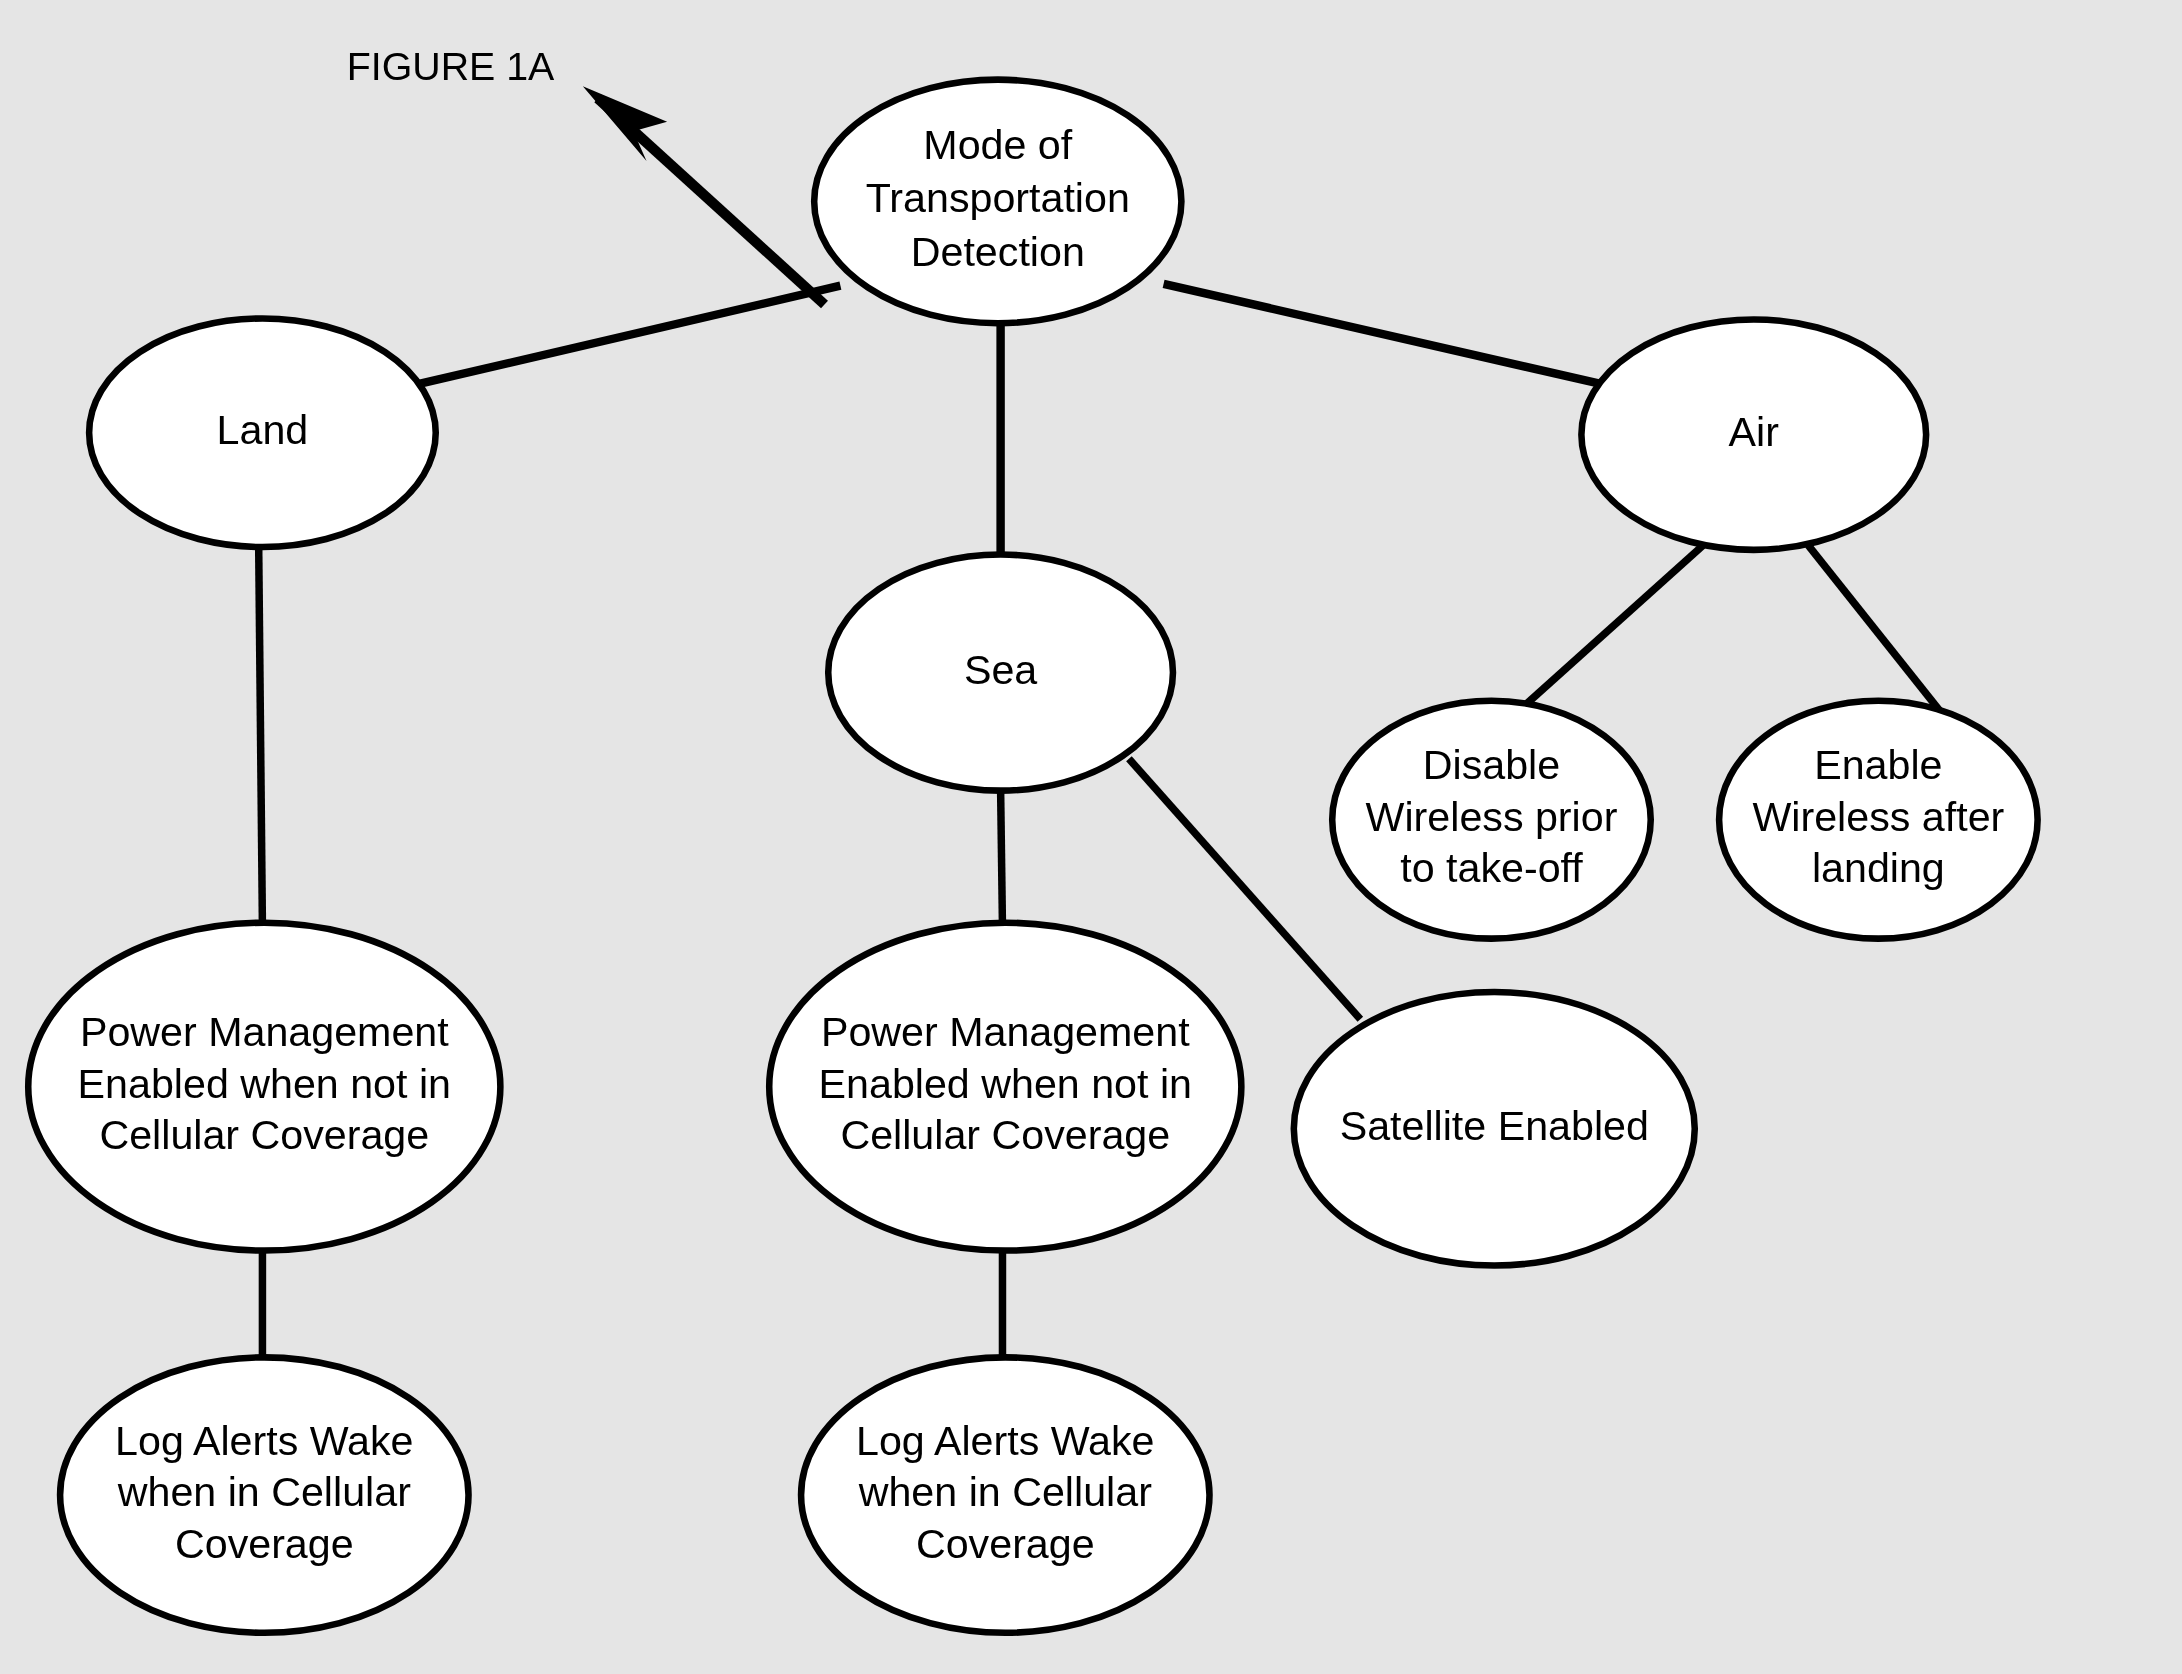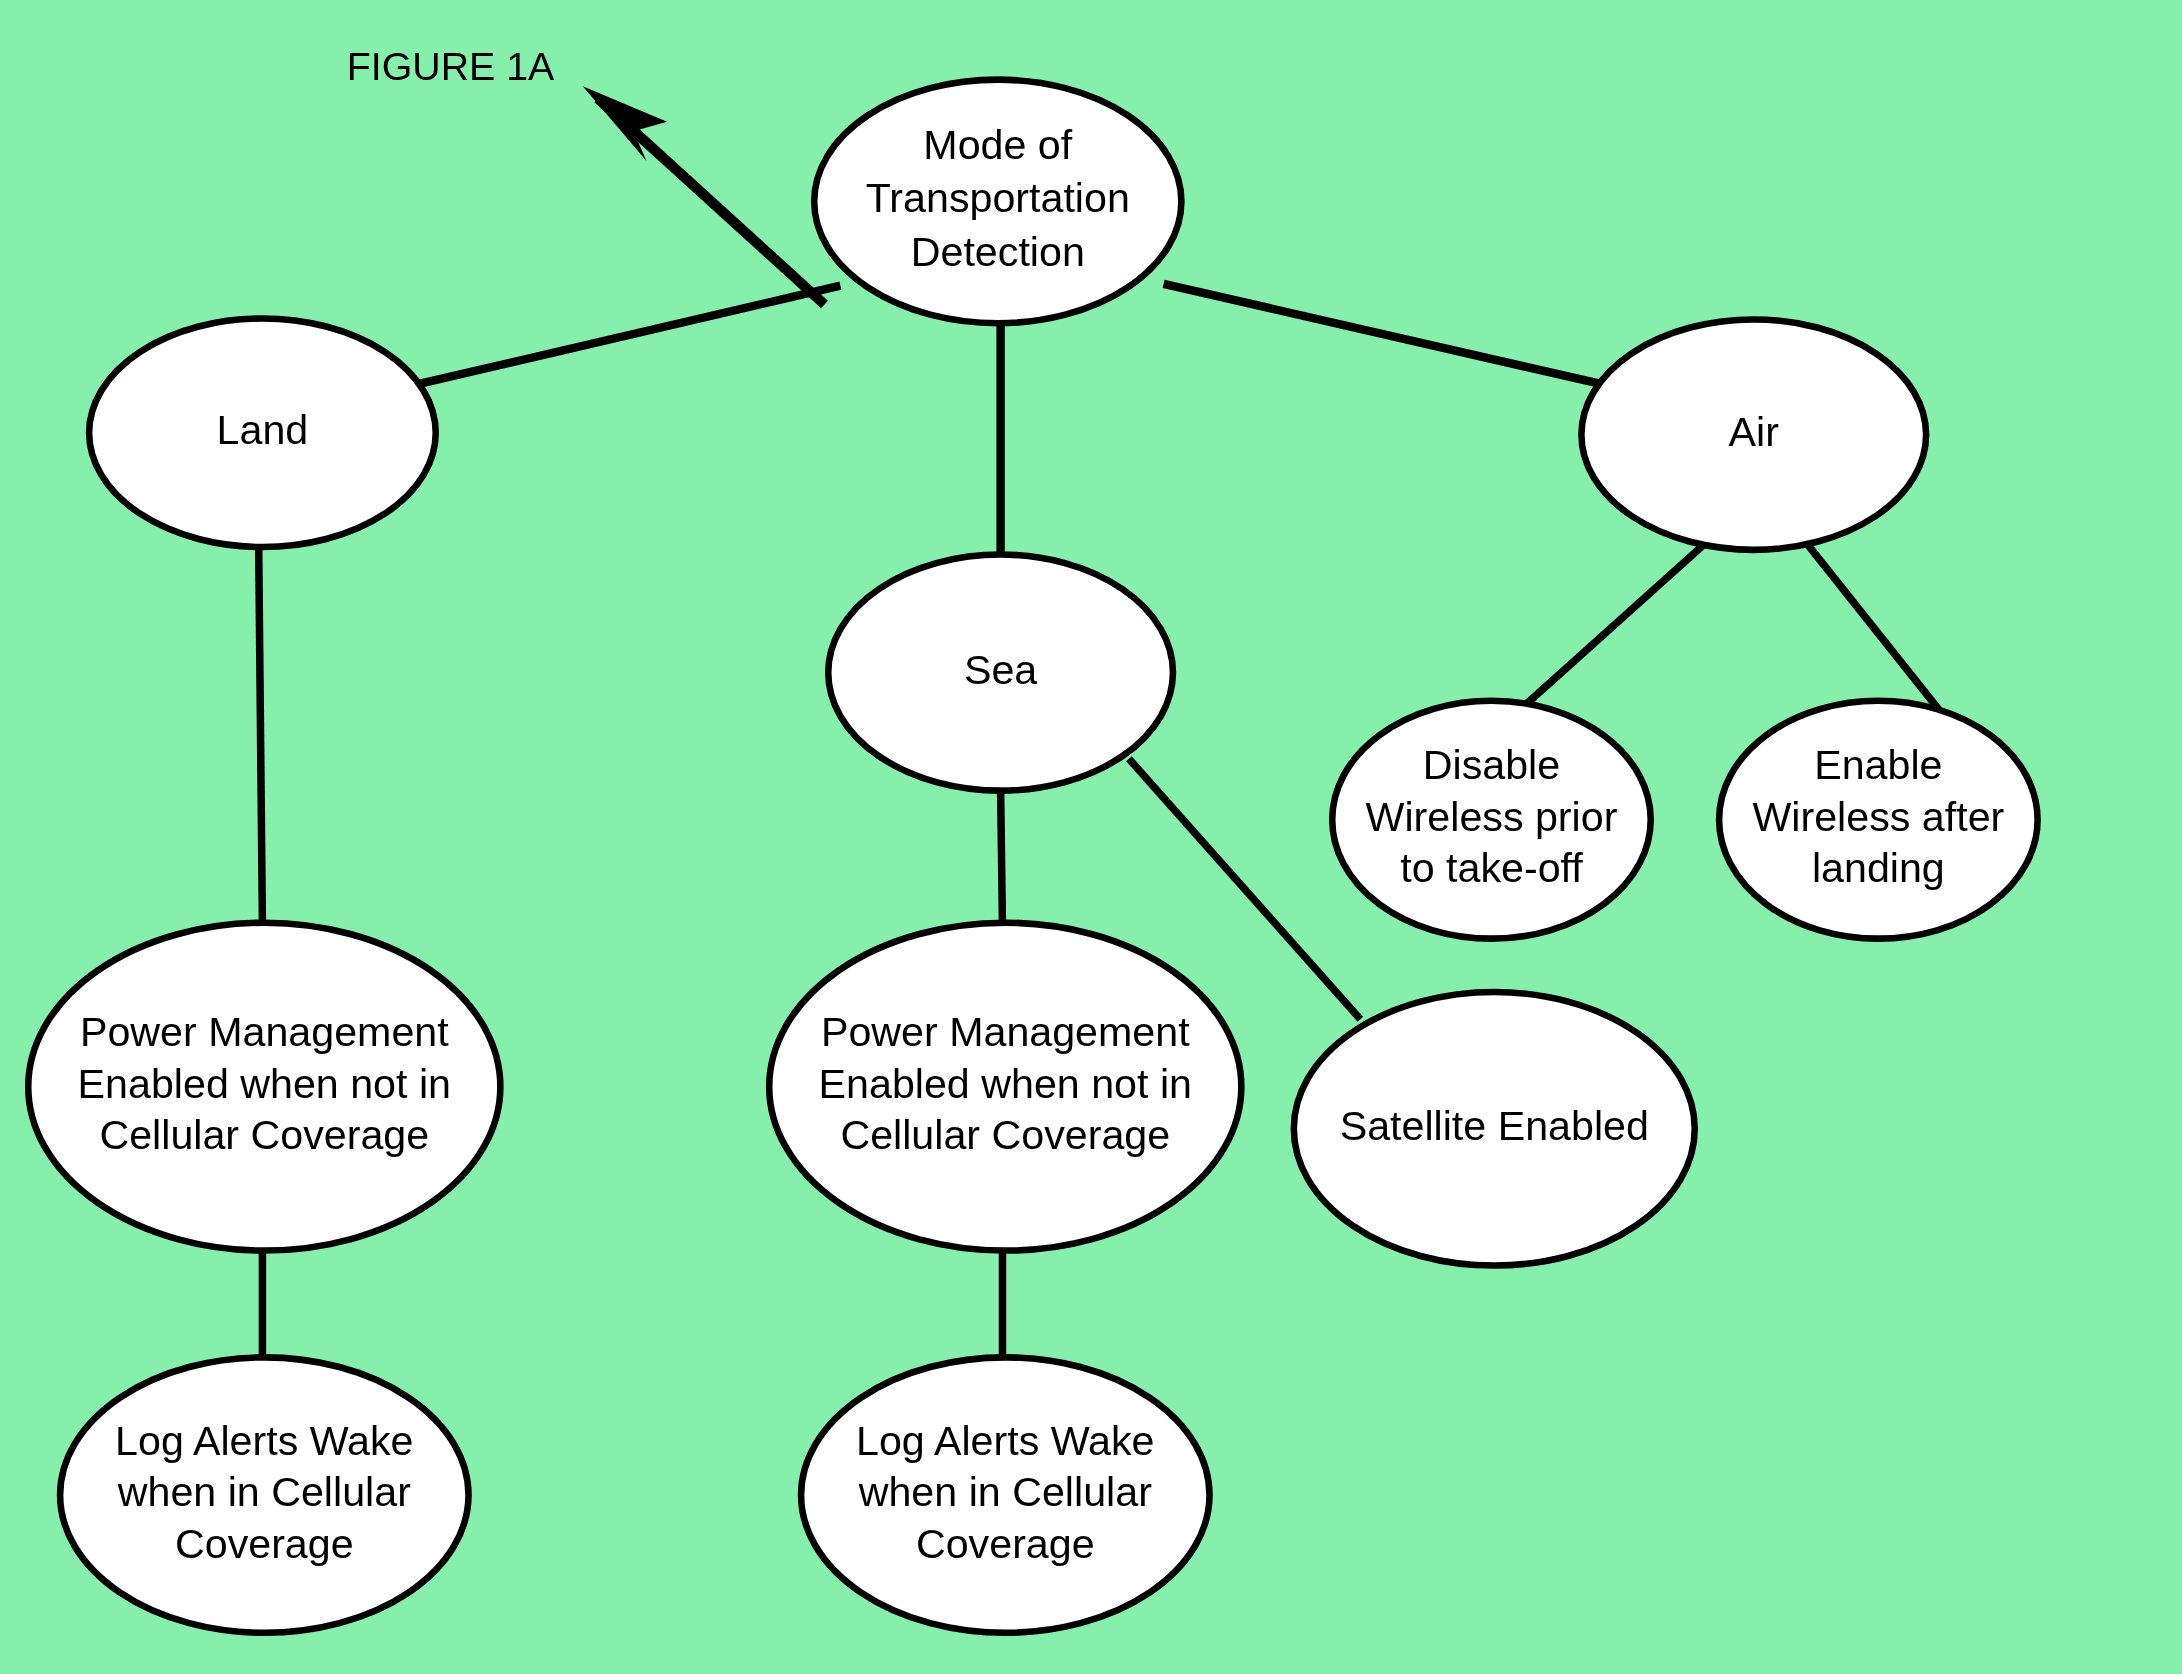--- a/index.html
+++ b/index.html
@@ -9,21 +9,21 @@
     background: #ffffff;
   }
   body {
     font-family: "Liberation Sans", sans-serif;
     color: #000000;
   }
   #diagram-root {
     position: relative;
     width: 2182px;
     height: 1674px;
-    background: #86efac;
+    background: #e5e5e5;
     overflow: hidden;
   }
   svg#figure-svg {
     display: block;
     width: 2182px;
     height: 1674px;
   }
   .node-ellipse {
     fill: #ffffff;
     stroke: #000000;

